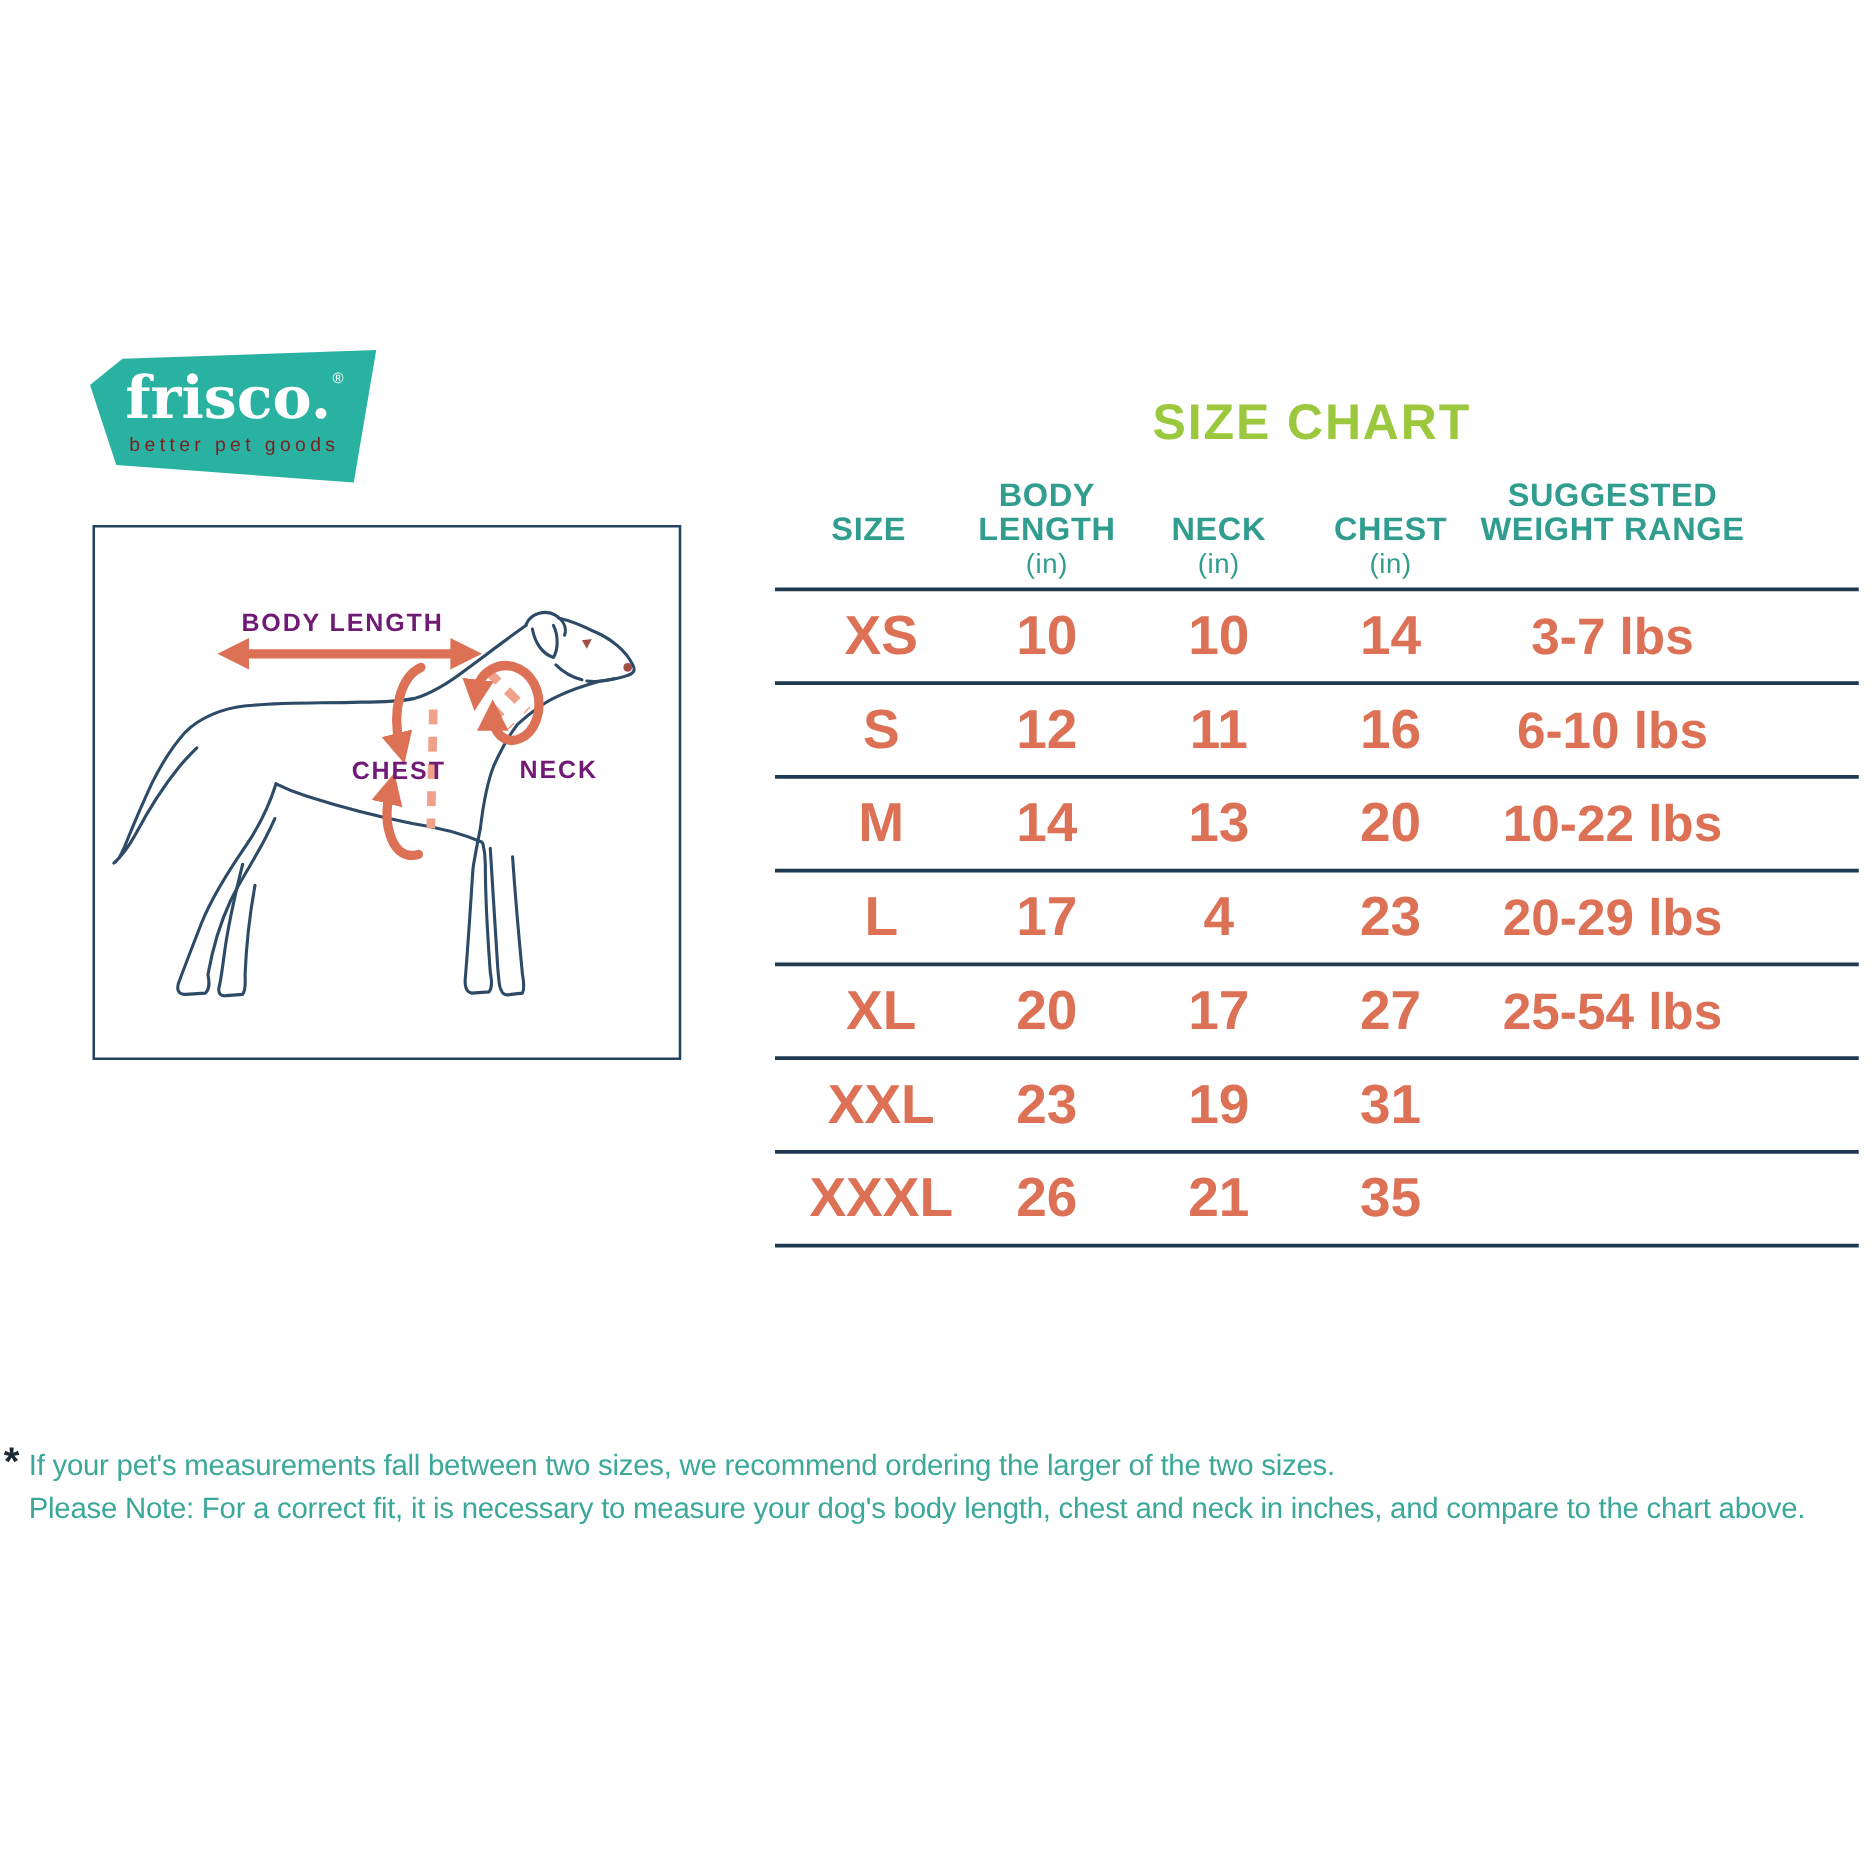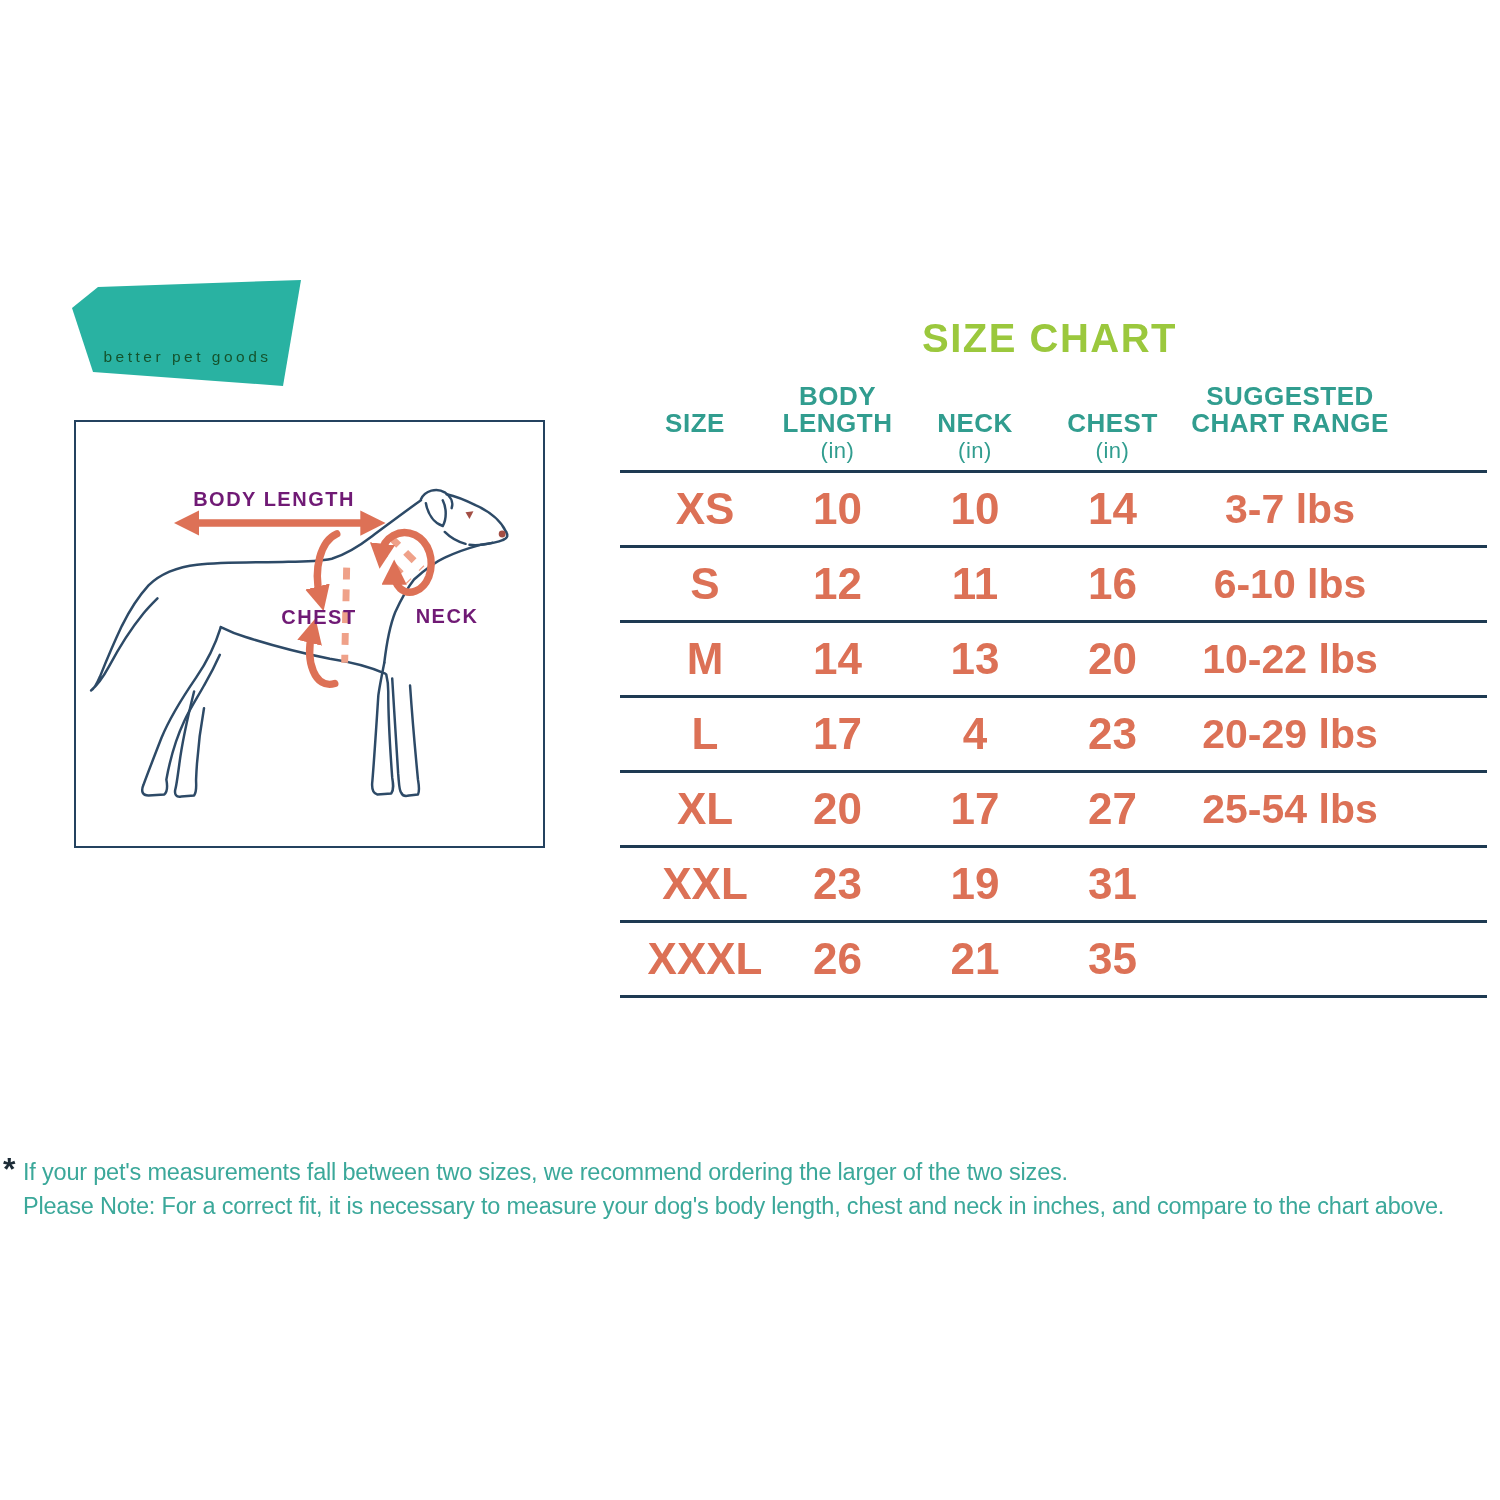--- a/index.html
+++ b/index.html
@@ -5,21 +5,21 @@
   html,body{margin:0;padding:0;background:#fff;}
   .page{position:relative;width:1500px;height:1500px;background:#ffffff;overflow:hidden;
         font-family:"Liberation Sans",sans-serif;}
 
   
   .logo{position:absolute;left:70px;top:275px;width:235px;height:115px;}
   .logo svg{position:absolute;left:0;top:0;width:100%;height:100%;}
   .logo-brand{position:absolute;left:0;right:0;top:19px;text-align:center;color:#ffffff;
               font-family:"DejaVu Serif",serif;font-weight:700;font-size:47px;line-height:1.05;}
   .logo-reg{font-size:12px;vertical-align:28px;margin-left:1px;font-family:"Liberation Sans",sans-serif;font-weight:400;}
-  .logo-tagline{position:absolute;left:0;right:0;top:73px;text-align:center;color:#14532d;
+  .logo-tagline{position:absolute;left:0;right:0;top:73px;text-align:center;color:#7f1d1d;
                 font-size:15.5px;letter-spacing:3.5px;font-weight:400;}
 
   
   .title{position:absolute;left:600px;top:300px;width:867px;margin:16px;text-align:center;
          font-size:40px;font-weight:700;letter-spacing:1.5px;color:#9bc83d;}
 
   
   .dog-box{position:absolute;left:74px;top:420px;width:471px;height:428px;
            border:2px solid #24425f;box-sizing:border-box;}
   .dog-box svg{position:absolute;left:0;top:0;width:100%;height:100%;}
@@ -53,20 +53,21 @@
 </style>
 </head>
 <body>
 
 <div class="page">
 
   <div class="logo">
     <svg viewBox="0 0 235 115">
       <polygon points="28,12 231,5 213,111 23,97 2,33" fill="#29b2a2"></polygon>
     </svg>
+    <div class="logo-brand"><span>frisco.</span><span class="logo-reg">®</span></div>
     <div class="logo-tagline">better pet goods</div>
   </div>
 
   <h1 class="title">SIZE CHART</h1>
 
   <div class="dog-box">
     <svg viewBox="0 0 471 428">
       <g fill="none" stroke="#2d4a67" stroke-width="2.5" stroke-linecap="round" stroke-linejoin="round">
 
         <path d="M 434,111 C 429,100 417,90 403,84 C 393,79 383,75 374,73"></path>
@@ -139,21 +140,21 @@
           <div class="hl">NECK</div>
           <div class="hl unit">(in)</div>
       </div>
       <div class="hcell">
         <div class="hl sp">.</div>
           <div class="hl">CHEST</div>
           <div class="hl unit">(in)</div>
       </div>
       <div class="hcell wt">
         <div class="hl">SUGGESTED</div>
-          <div class="hl">CHART RANGE</div>
+          <div class="hl">WEIGHT RANGE</div>
           <div class="hl sp">.</div>
       </div>
     </div>
 
     <div class="trow">
       <div class="cell size">XS</div>
       <div class="cell">10</div>
       <div class="cell">10</div>
       <div class="cell">14</div>
       <div class="cell wt">3-7 lbs</div>

